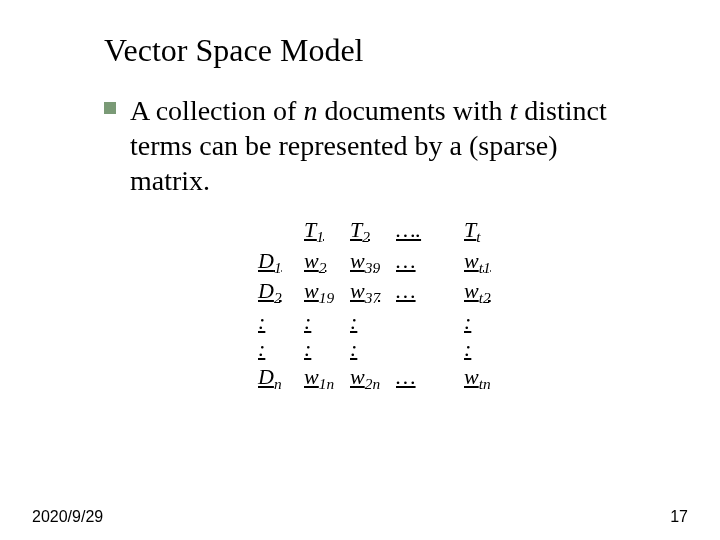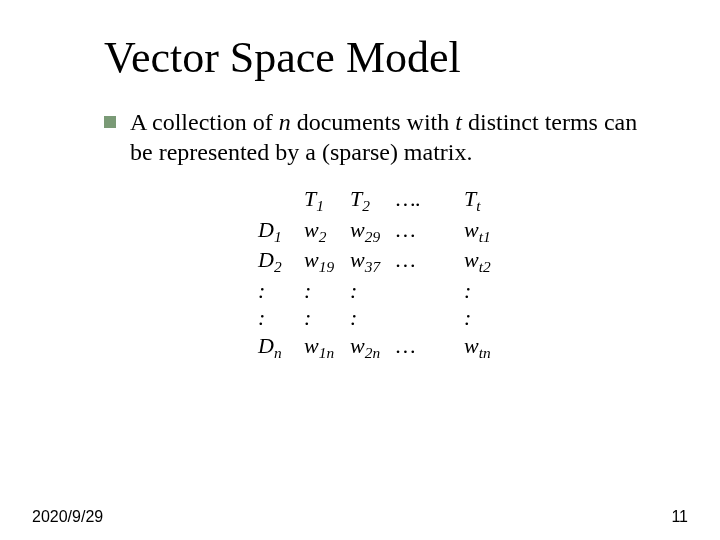--- a/index.html
+++ b/index.html
@@ -1,25 +1,25 @@
 <!DOCTYPE html>
 <html><head>
 <meta charset="utf-8">
 <style>
   * { margin: 0; padding: 0; box-sizing: border-box; }
   html, body { width: 720px; height: 540px; background: #fff; font-family: "Times New Roman", Times, serif; color: #000; }
   .slide { position: relative; width: 720px; height: 540px; padding: 32px 48px 24px 48px; }
-  .title { font-size: 44px; font-weight: 400; margin-left: 56px; margin-bottom: 24px; }
+  .title { font-size: 32px; font-weight: 400; margin-left: 56px; margin-bottom: 24px; }
   .bullet-row { display: flex; align-items: flex-start; margin-left: 56px; margin-right: 32px; margin-bottom: 10px; }
   .bullet-icon { width: 12px; height: 12px; background: #7a9a76; margin-top: 9px; margin-right: 14px; flex-shrink: 0; }
-  .bullet-text { font-size: 24px; line-height: 1.25; }
+  .bullet-text { font-size: 28px; line-height: 1.25; }
   .italic { font-style: italic; }
   .matrix-block { margin-left: 210px; margin-top: 18px; margin-bottom: 22px; font-size: 22px; font-style: italic; line-height: 1.25; }
   .matrix-row { display: flex; }
-  .mc { display: inline-block; text-align: left; }
+  .mc { display: inline-block; text-align: left; text-decoration: underline; }
   .mc-rowlabel { width: 46px; }
   .mc-col { width: 46px; }
   .mc-dots { width: 46px; }
   .mc-gap { width: 22px; }
   .mc-last { width: 46px; }
   .sub { font-size: 0.7em; vertical-align: sub; font-style: italic; }
   .footer { position: absolute; bottom: 14px; left: 32px; right: 32px; display: flex; justify-content: space-between; font-size: 16px; font-family: Arial, sans-serif; color: #000; }
 </style>
 </head>
 <body>
@@ -40,21 +40,21 @@
       <span class="mc mc-rowlabel"></span>
       <span class="mc mc-col"><span>T</span><span class="sub">1</span></span>
       <span class="mc mc-col"><span>T</span><span class="sub">2</span></span>
       <span class="mc mc-dots">….</span>
       <span class="mc mc-gap"></span>
       <span class="mc mc-last"><span>T</span><span class="sub">t</span></span>
     </div>
     <div class="matrix-row">
       <span class="mc mc-rowlabel"><span>D</span><span class="sub">1</span></span>
       <span class="mc mc-col"><span>w</span><span class="sub">2</span></span>
-      <span class="mc mc-col"><span>w</span><span class="sub">29</span></span>
+      <span class="mc mc-col"><span>w</span><span class="sub">39</span></span>
       <span class="mc mc-dots">…</span>
       <span class="mc mc-gap"></span>
       <span class="mc mc-last"><span>w</span><span class="sub">t1</span></span>
     </div>
     <div class="matrix-row">
       <span class="mc mc-rowlabel"><span>D</span><span class="sub">2</span></span>
       <span class="mc mc-col"><span>w</span><span class="sub">19</span></span>
       <span class="mc mc-col"><span>w</span><span class="sub">37</span></span>
       <span class="mc mc-dots">…</span>
       <span class="mc mc-gap"></span>
@@ -82,16 +82,16 @@
       <span class="mc mc-col"><span>w</span><span class="sub">2n</span></span>
       <span class="mc mc-dots">…</span>
       <span class="mc mc-gap"></span>
       <span class="mc mc-last"><span>w</span><span class="sub">tn</span></span>
     </div>
   </div>
 
 
   <div class="footer">
     <span>2020/9/29</span>
-    <span>11</span>
+    <span>17</span>
   </div>
 
 </div>
 
 </body></html>

